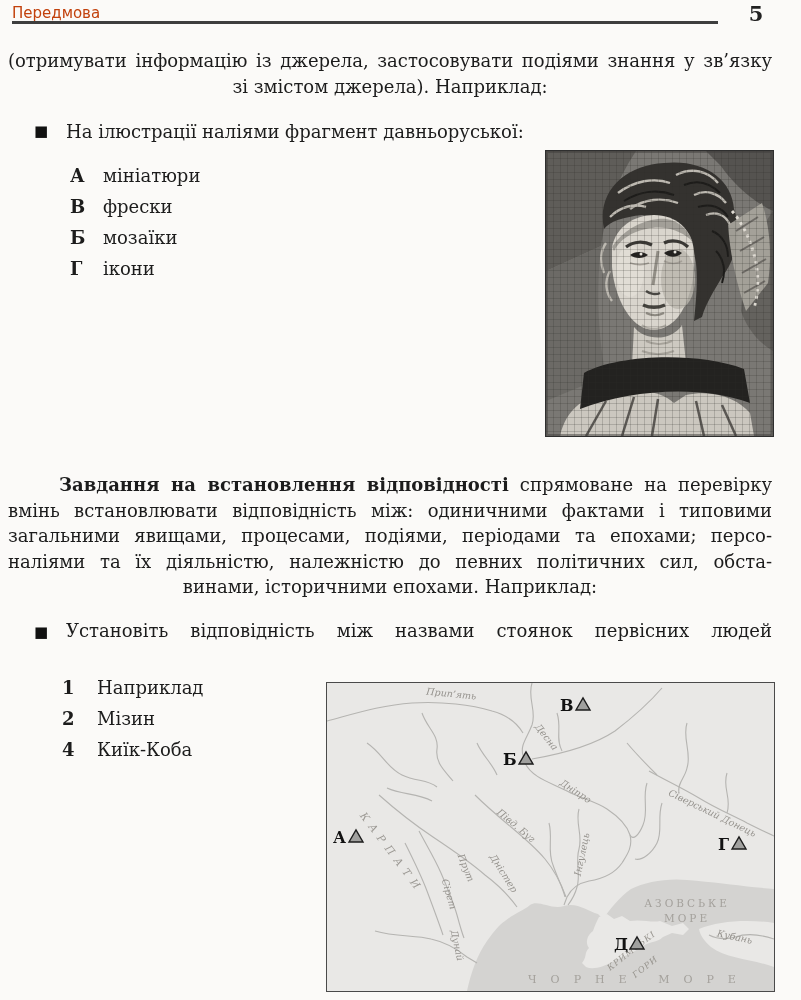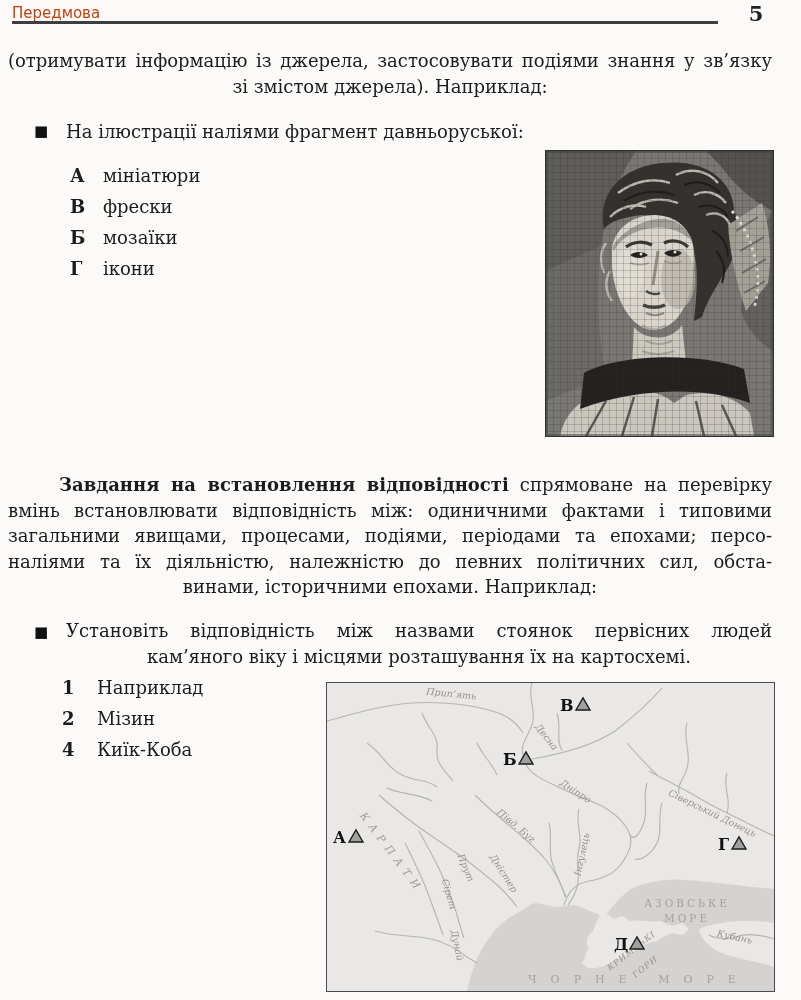--- a/index.html
+++ b/index.html
@@ -156,21 +156,20 @@
   <div class="jline"><span class="ind"></span><b>Завдання на встановлення відповідності</b><span> спрямоване на перевірку</span></div>
   <div class="jline">вмінь встановлювати відповідність між: одиничними фактами і типовими</div>
   <div class="jline">загальними явищами, процесами, подіями, періодами та епохами; персо-</div>
   <div class="jline">наліями та їх діяльністю, належністю до певних політичних сил, обста-</div>
   <div class="nline">винами, історичними епохами. Наприклад:</div>
 </div>
 
 <span class="qbullet" style="left:34px;top:625px">■</span>
 <div class="qtext" style="top:618px">
   <div class="jline">Установіть відповідність між назвами стоянок первісних людей</div>
-  <div class="nline">кам’яного віку і місцями розташування їх на картосхемі.</div>
 </div>
 
 <div class="items">
   <div class="row">
     <span class="num">1</span><span>Наприклад</span>
   </div>
   <div class="row">
     <span class="num">2</span><span>Мізин</span>
   </div>
   <div class="row">

